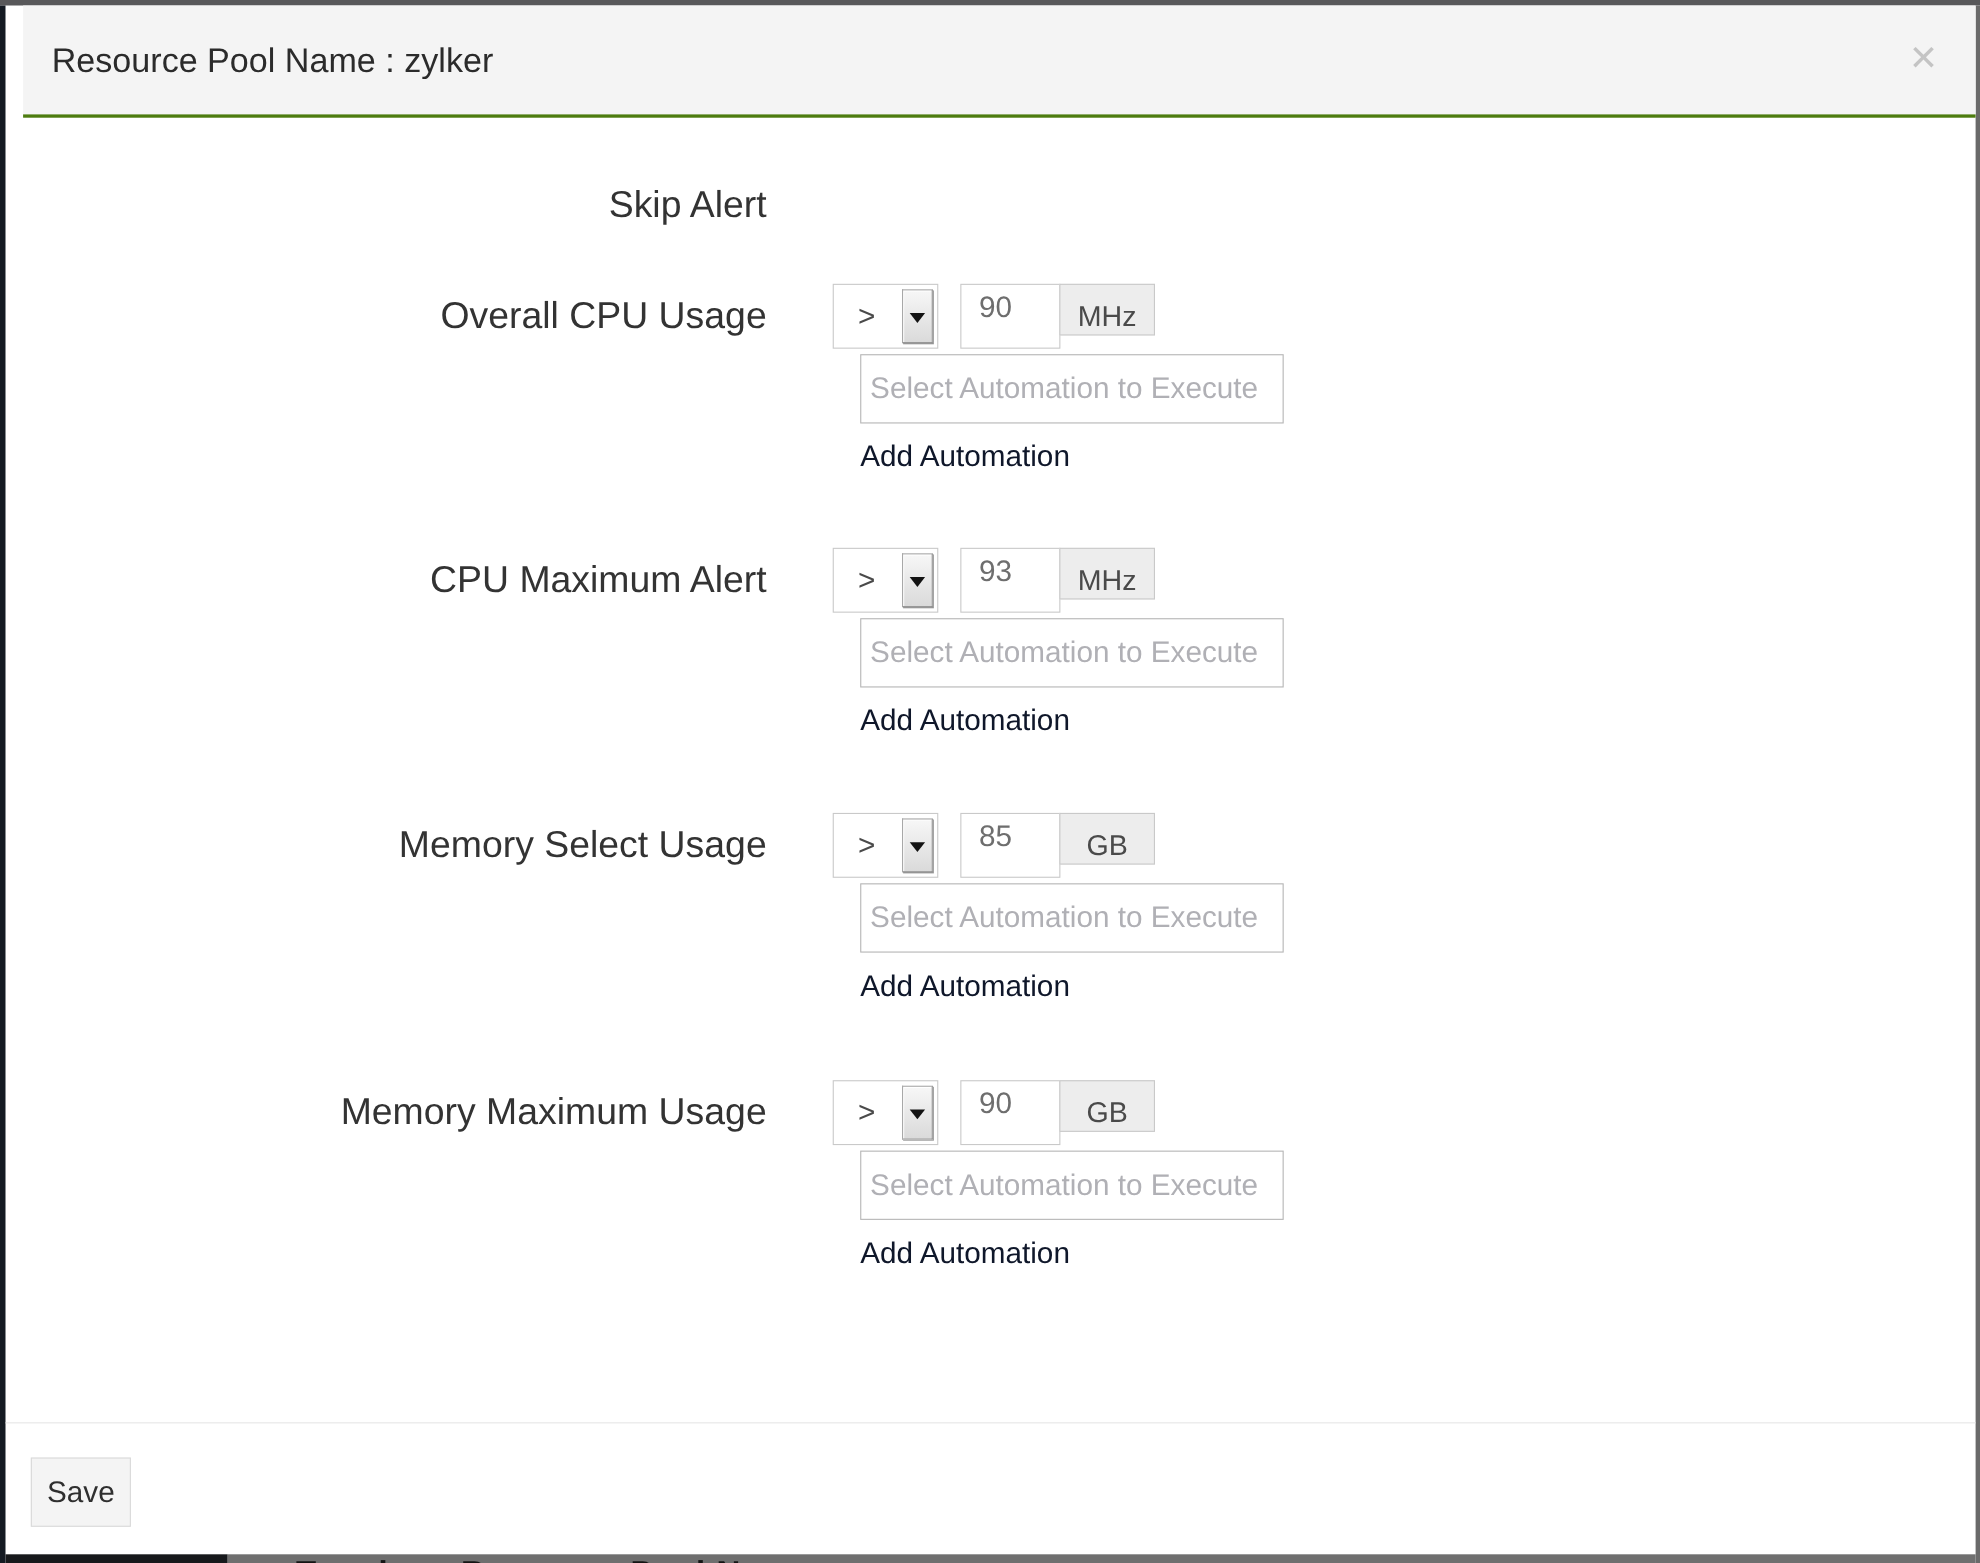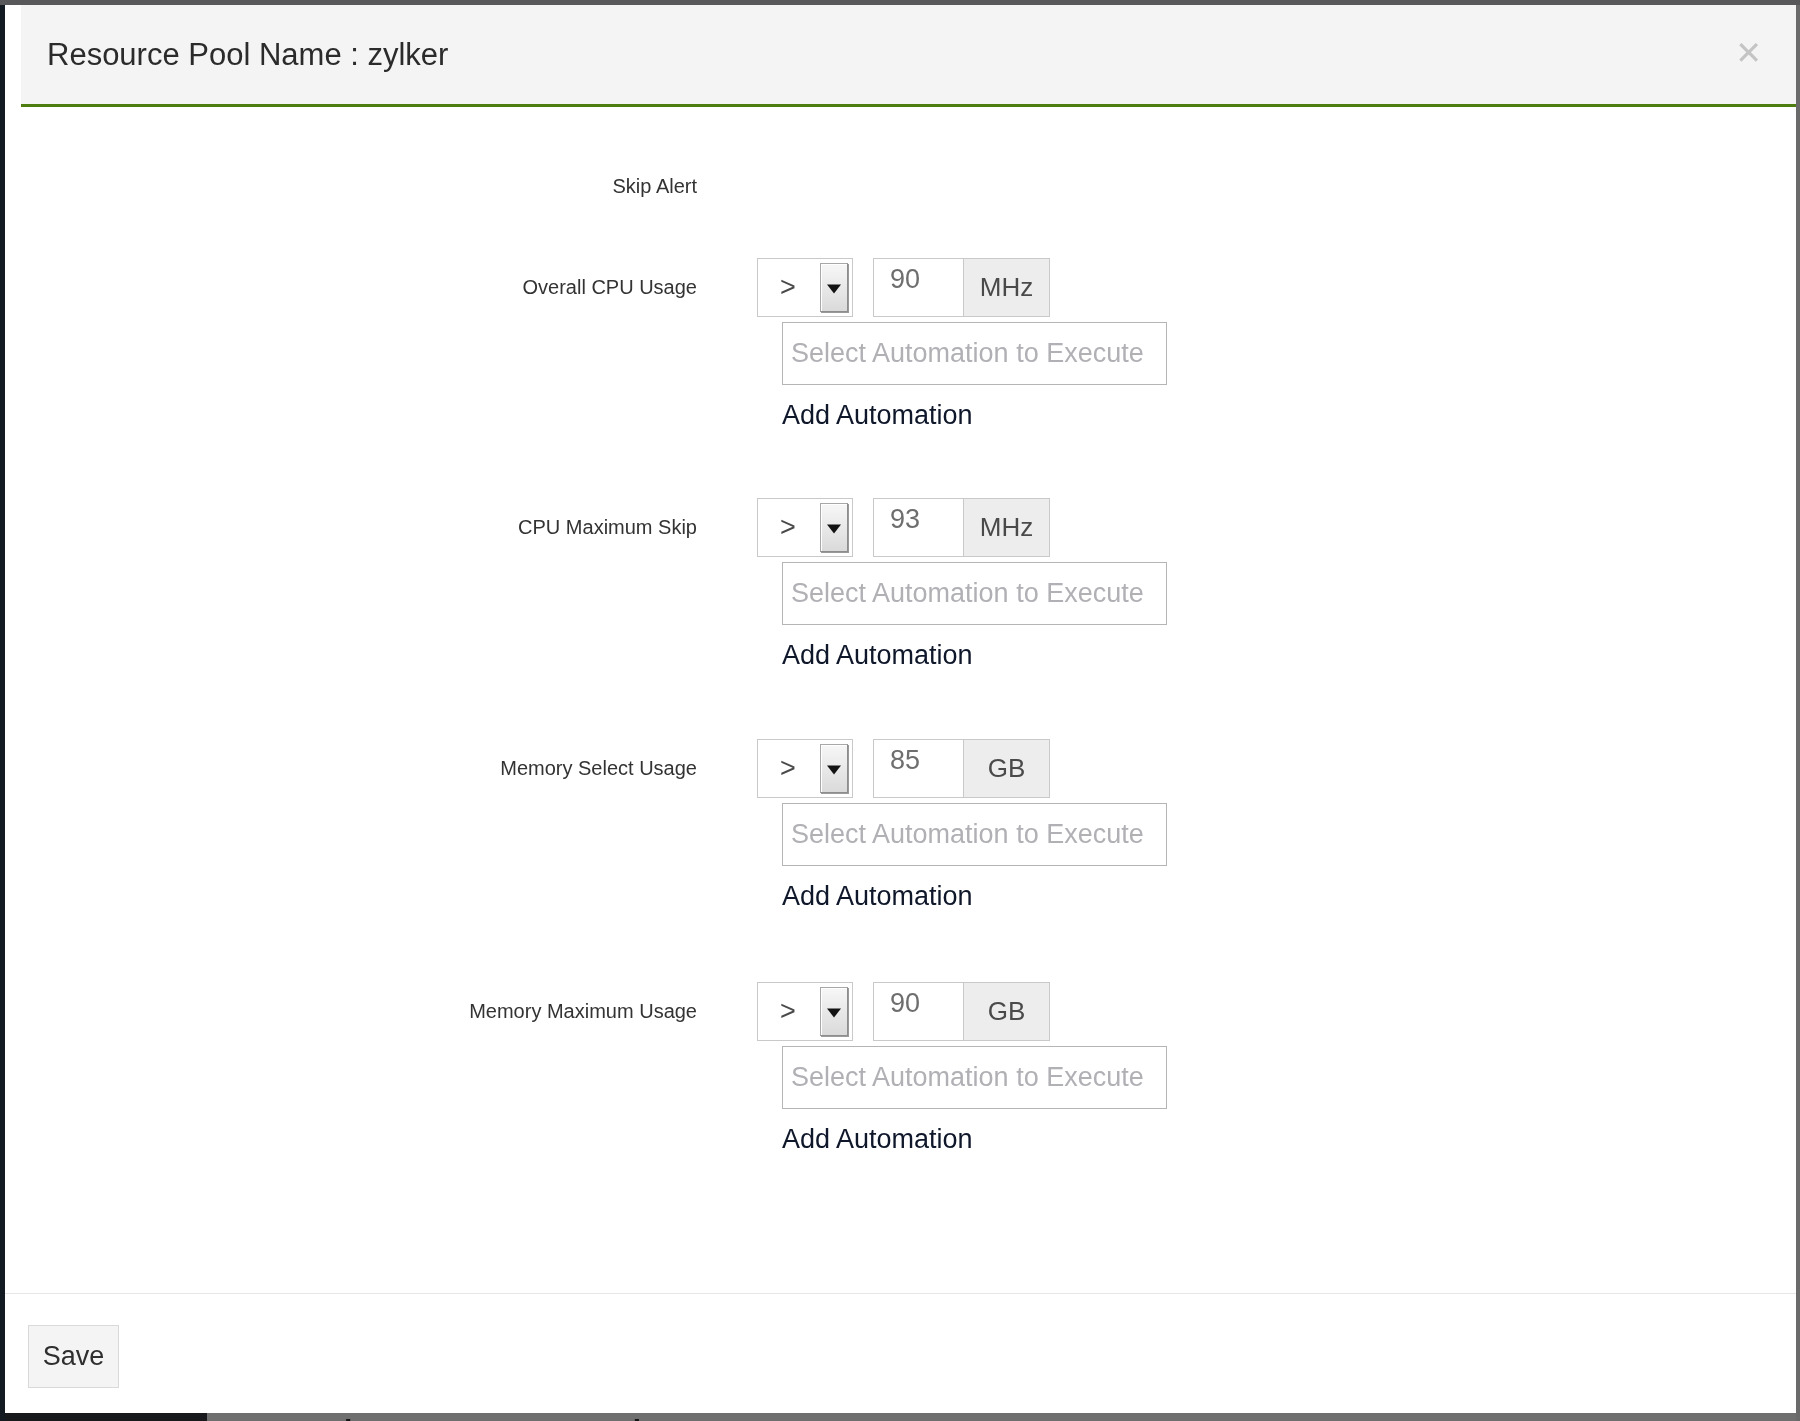--- a/index.html
+++ b/index.html
@@ -16,21 +16,21 @@
   .bottom-seg-dark { position:absolute; left:0; top:0; width:202px; height:100%; background:#17191c; }
   .bottom-seg-gray { position:absolute; left:202px; right:0; top:0; height:100%; background:#6f6f6f; overflow:hidden; }
   .bottom-clipped-text { position:absolute; left:62px; top:1px; font-size:30px; font-weight:bold; color:#141414; letter-spacing:1px; white-space:nowrap; }
 
   
   .modal-header { position:absolute; left:21px; top:5px; right:4px; height:99px; background:#f4f4f4; border-bottom:3px solid #4d7c0f;text-decoration:underline; }
   .modal-title  { position:absolute; left:26px; top:0; height:99px; line-height:99px; font-size:31px; color:#2b2b2b; }
   .close-btn    { position:absolute; right:30px; top:0; height:99px; line-height:97px; font-size:32px; color:#c4c4c4; cursor:pointer; padding:0 4px; }
 
   
-  .row-label { position:absolute; left:0; width:697px; text-align:right; font-size:20px; color:#333333; }
+  .row-label { position:absolute; left:0; width:697px; text-align:right; font-size:34px; color:#333333; }
 
   
   .skip-row { position:absolute; left:0; top:155px; width:100%; height:63px; }
   .skip-row .row-label { top:0; height:63px; line-height:63px; }
   .skip-toggle { position:absolute; left:758px; top:0; width:185px; height:63px; background:#ffffff; border:1px solid #d2d2d2; box-sizing:border-box; display:flex; }
   .toggle-option { flex:1; margin:6px; display:flex; align-items:center; justify-content:center; font-size:25px; color:#9b9b9b; cursor:pointer; box-sizing:border-box; }
   .toggle-option.selected { background:#e3e3e3; border:1px solid #c3c3c3; color:#333333; }
 
   
   .metric-row { position:absolute; left:0; width:100%; height:200px; }
@@ -40,21 +40,21 @@
   .op-text   { position:absolute; left:22px; top:0; line-height:56px; font-size:27px; color:#4a4a4a; }
   .dd-btn    { position:absolute; right:4px; top:4px; bottom:4px; width:28px;
                background:linear-gradient(#f7f7f7,#dadada);
                border:1px solid #a8a8a8; border-right-color:#8d8d8d; border-bottom-color:#8d8d8d;
                box-shadow:inset 1px 1px 0 #ffffff, 1px 1px 0 #9a9a9a; box-sizing:border-box; }
   .tri { position:absolute; left:50%; top:50%; transform:translate(-50%,-38%); width:0; height:0;
          border-left:7px solid transparent; border-right:7px solid transparent; border-top:9px solid #131313; }
 
   .value-input { position:absolute; left:873px; top:0; width:91px; height:59px; border:1px solid #c9c9c9; box-sizing:border-box;
                  padding:0 0 16px 16px; font-size:27px; color:#6e6e6e; background:#ffffff; outline:none; font-family:inherit; }
-  .unit-addon  { position:absolute; left:963px; top:0; width:87px; height:59px; background:#ededed; border:1px solid #c9c9c9;
+  .unit-addon  { position:absolute; left:963px; top:0; width:87px; height:47px; background:#ededed; border:1px solid #c9c9c9;
                  box-sizing:border-box; text-align:center; line-height:56px; font-size:26px; color:#4a4a4a; }
 
   .automation-input { position:absolute; left:782px; top:64px; width:385px; height:63px; border:1px solid #b5b5b5; box-sizing:border-box;
                       padding:0 8px; font-size:27px; color:#555555; background:#ffffff; outline:none; font-family:inherit; }
   .automation-input::placeholder { color:#b0b0b5; opacity:1; }
 
   .add-automation { position:absolute; left:782px; top:142px; font-size:27px; color:#0f172a; cursor:pointer; text-decoration:none; }
 
   
   .footer-divider { position:absolute; left:5px; right:4px; top:1293px; height:1px; background:#e6e6e6; }
@@ -93,21 +93,21 @@
           <span class="tri"></span>
         </span>
     </div>
     <input class="value-input" value="90" style="">
     <div class="unit-addon">MHz</div>
     <input class="automation-input" placeholder="Select Automation to Execute" style="">
     <a class="add-automation">Add Automation</a>
   </div>
 
   <div class="metric-row" style="top:498px">
-    <div class="row-label">CPU Maximum Skip</div>
+    <div class="row-label">CPU Maximum Alert</div>
     <div class="op-select">
       <span class="op-text">&gt;</span>
       <span class="dd-btn">
           <span class="tri"></span>
         </span>
     </div>
     <input class="value-input" value="93" style="">
     <div class="unit-addon">MHz</div>
     <input class="automation-input" placeholder="Select Automation to Execute" style="">
     <a class="add-automation">Add Automation</a>

